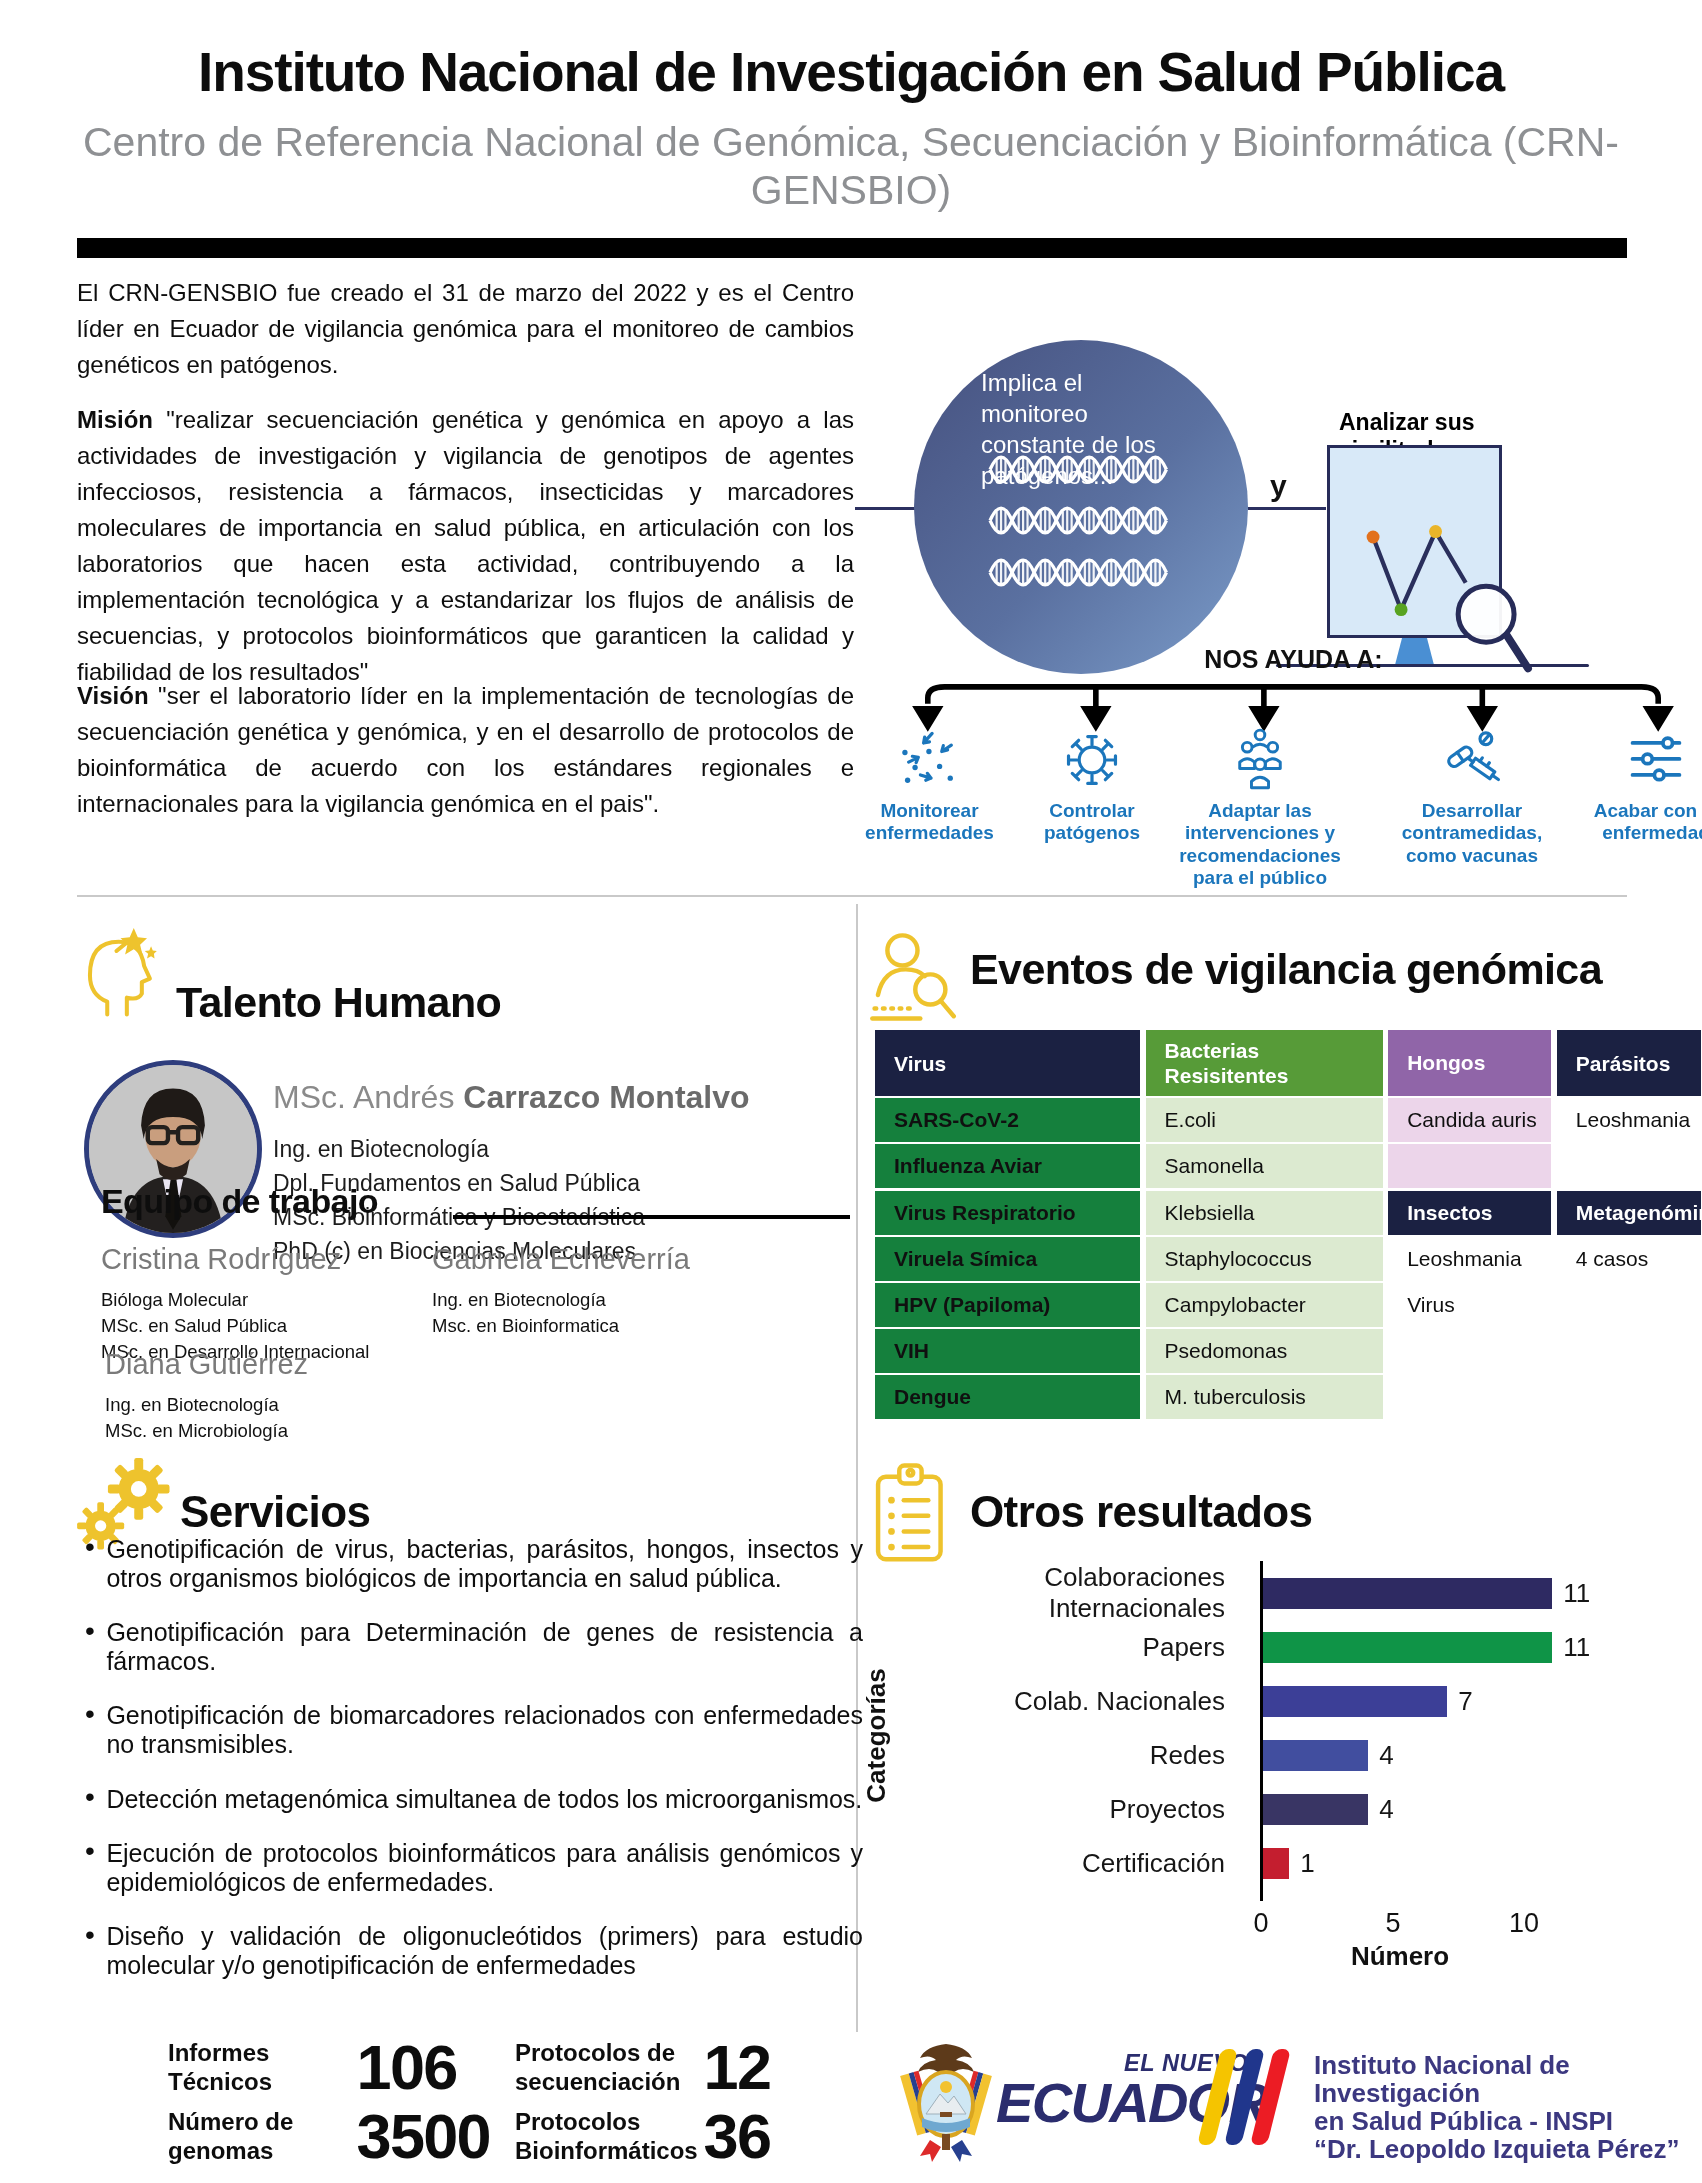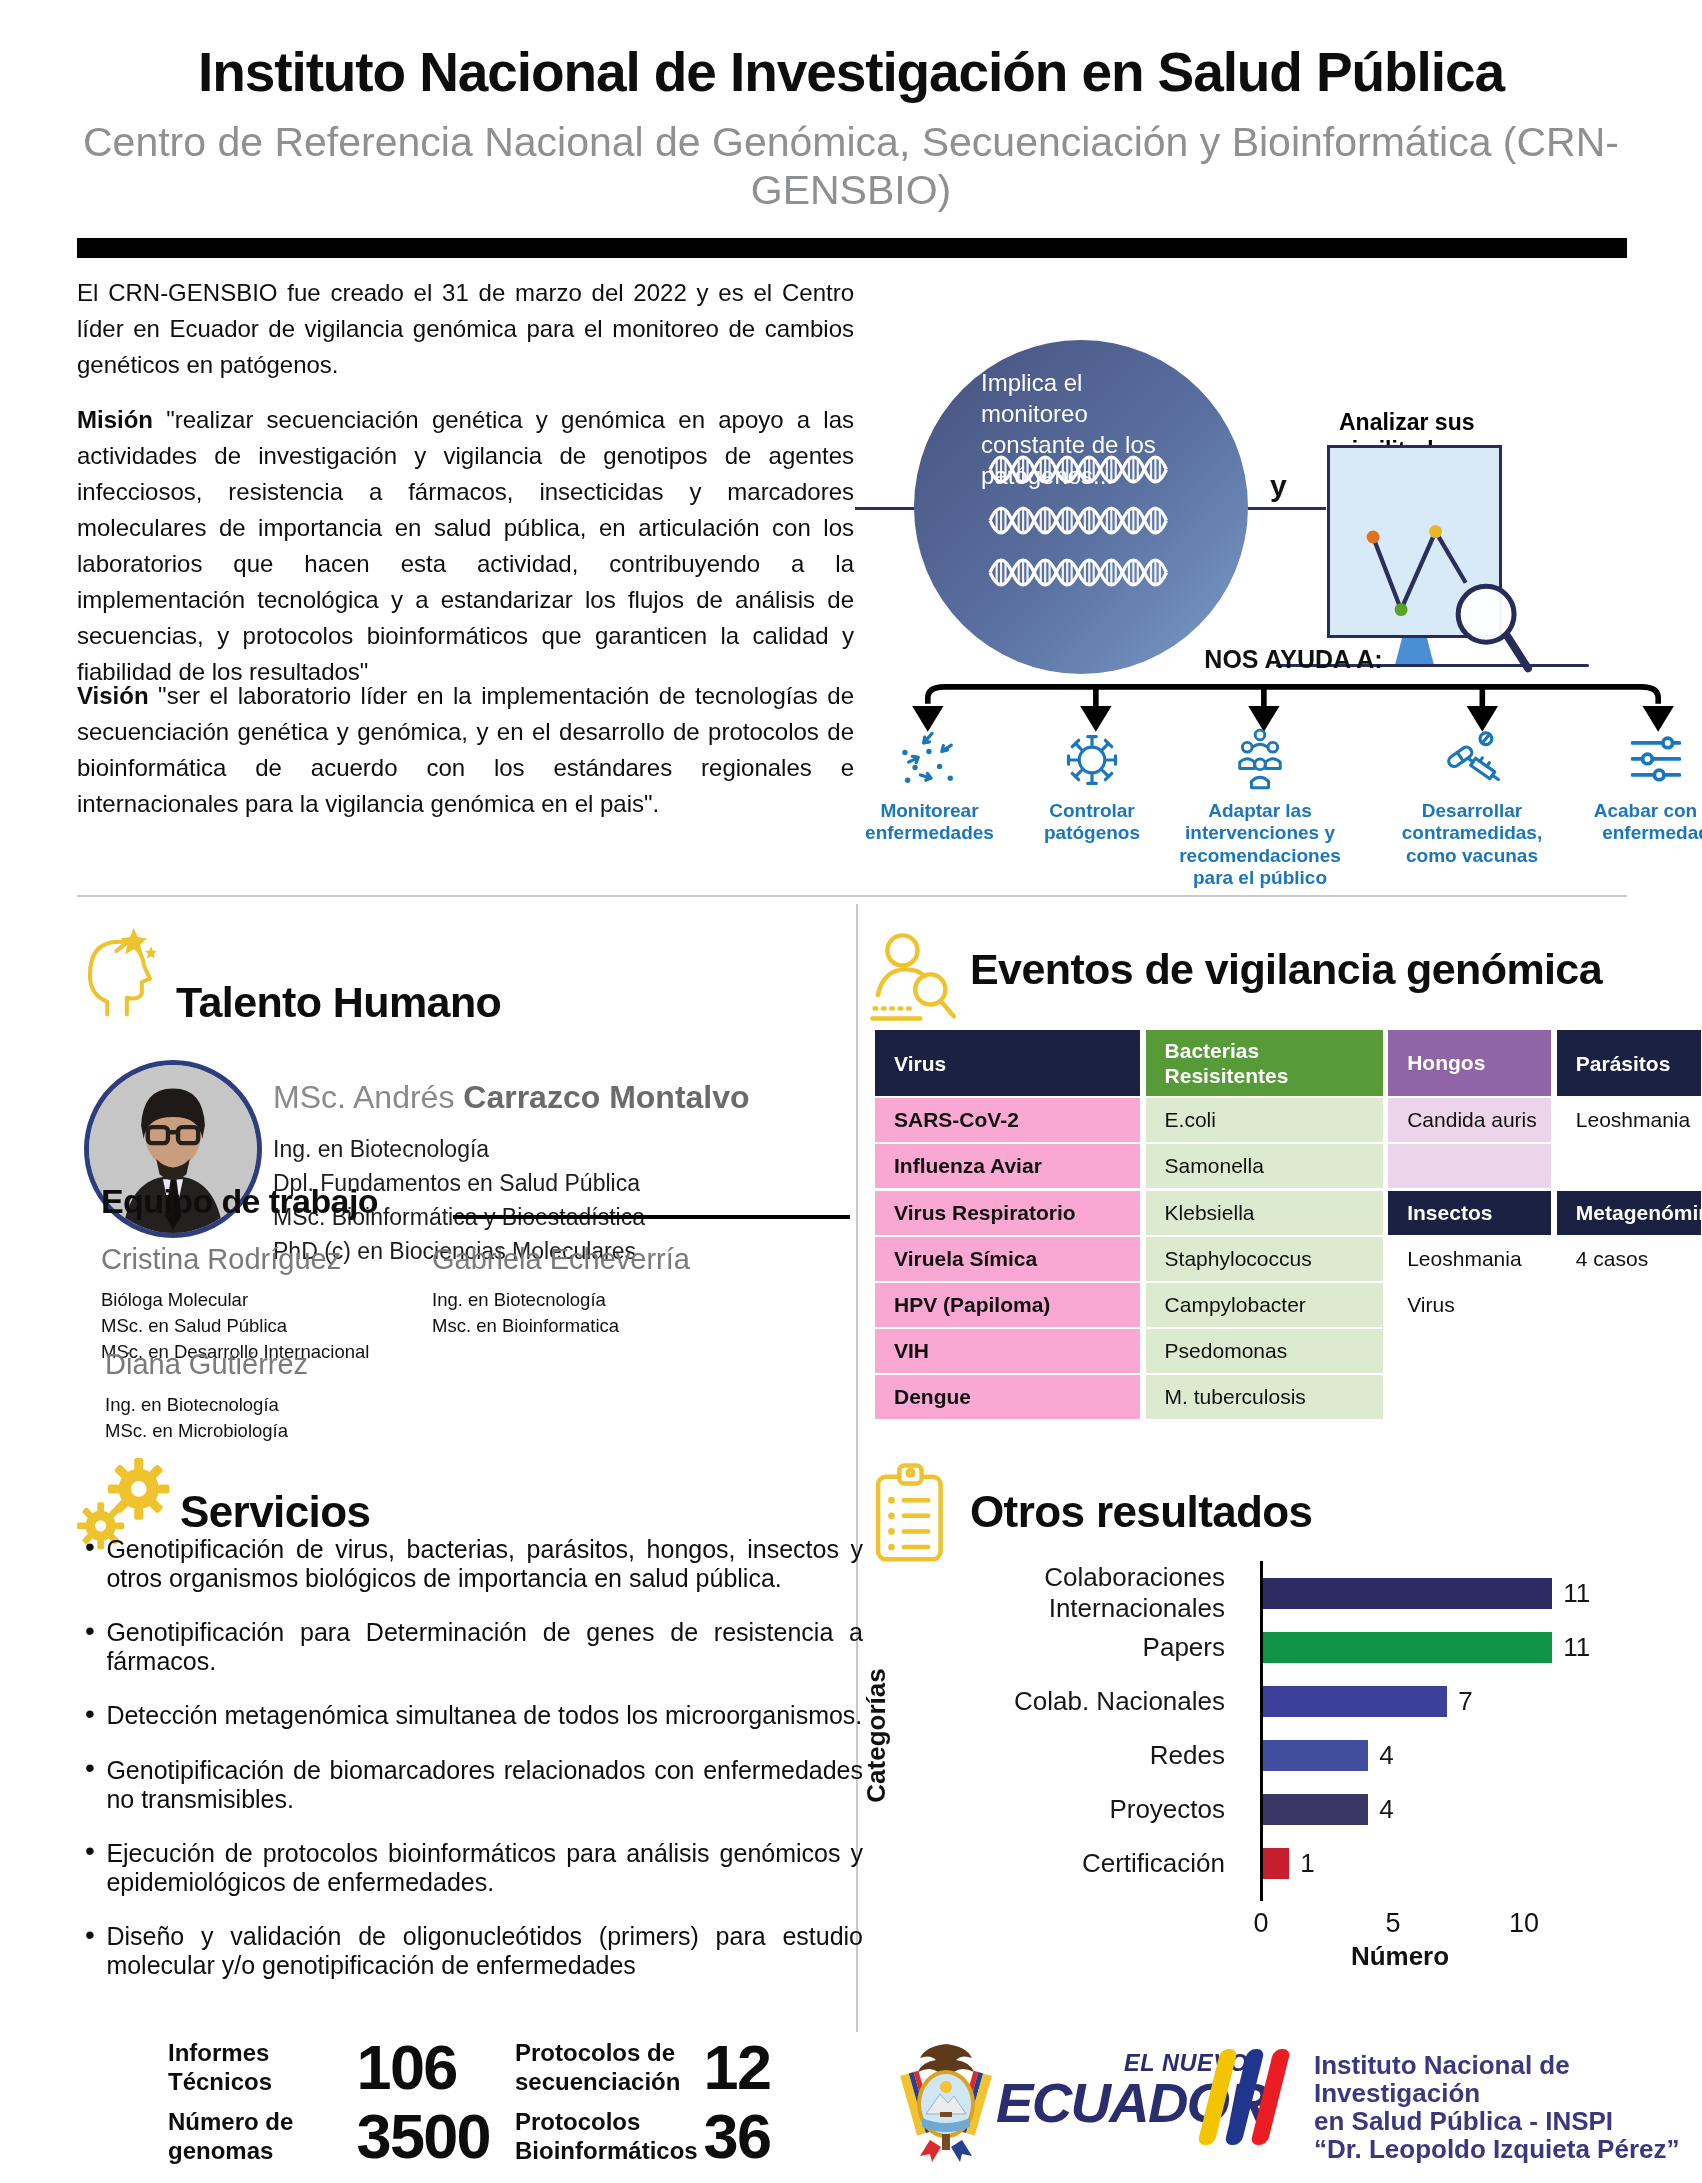--- a/index.html
+++ b/index.html
@@ -73,21 +73,21 @@
   
   #eventos-icon { left:869px; top:921px; width:92px; height:104px; }
   #eventos-head { left:970px; top:945px; font-size:43px; }
   #event-table { left:875px; top:1030px; width:827px; display:grid;
                  grid-template-columns:265px 237px 163px 144px;
                  grid-template-rows:66px repeat(7,44px); column-gap:5.6px; row-gap:2.2px; }
   .cell { display:flex; align-items:center; padding-left:19px; font-size:21px; color:#101010; }
   .cell.navy { background:#1b2142; color:#fff; font-weight:800; font-size:21px; line-height:25px; }
   .cell.green { background:#579b38; color:#fff; font-weight:800; font-size:21px; line-height:25px; }
   .cell.purple { background:#9065a8; color:#fff; font-weight:800; font-size:21px; }
-  .cell.blue { background:#f9a8d4; font-weight:800; }
+  .cell.blue { background:#15803d; font-weight:800; }
   .cell.lgreen { background:#dcead0; }
   .cell.pink { background:#ecd5ea; }
   .cell.plain { background:transparent; }
 
   
   #otros-icon { left:869px; top:1460px; width:84px; height:106px; }
   #otros-head { left:970px; top:1487px; font-size:44px; }
   #chart { left:890px; top:1566px; width:795px; height:325px; }
   .chart-row { display:flex; align-items:center; height:54px; }
   .chart-row .c-label { width:353px; padding-right:18px; text-align:right; font-size:26px; color:#161616; }
@@ -426,22 +426,22 @@
           </g>
         <circle r="27"></circle>
           <circle r="10" fill="#fff"></circle>
       </g>
     </g>
   </svg>
   <div class="abs sec-head" id="servicios-head">Servicios</div>
   <ul class="abs" id="bullets">
       <li>Genotipificación de virus, bacterias, parásitos, hongos, insectos y otros organismos biológicos de importancia en salud pública.</li>
       <li>Genotipificación para Determinación de genes de resistencia a fármacos.</li>
+      <li>Genotipificación de biomarcadores relacionados con enfermedades no transmisibles.</li>
       <li>Detección metagenómica simultanea de todos los microorganismos.</li>
-      <li>Genotipificación de biomarcadores relacionados con enfermedades no transmisibles.</li>
       <li>Ejecución de protocolos bioinformáticos para análisis genómicos y epidemiológicos de enfermedades.</li>
       <li>Diseño y validación de oligonucleótidos (primers) para estudio molecular y/o genotipificación de enfermedades</li>
     </ul>
 
   <svg class="abs" id="eventos-icon" viewBox="0 0 165 185">
     <g stroke="#eec32d" stroke-width="8" fill="none" stroke-linecap="round">
       <circle cx="60" cy="52" r="27"></circle>
       <path d="M16 132 q10 -46 50 -46 q22 0 34 12"></path>
       <circle cx="110" cy="122" r="27"></circle>
       <line x1="129" y1="143" x2="152" y2="170"></line>

